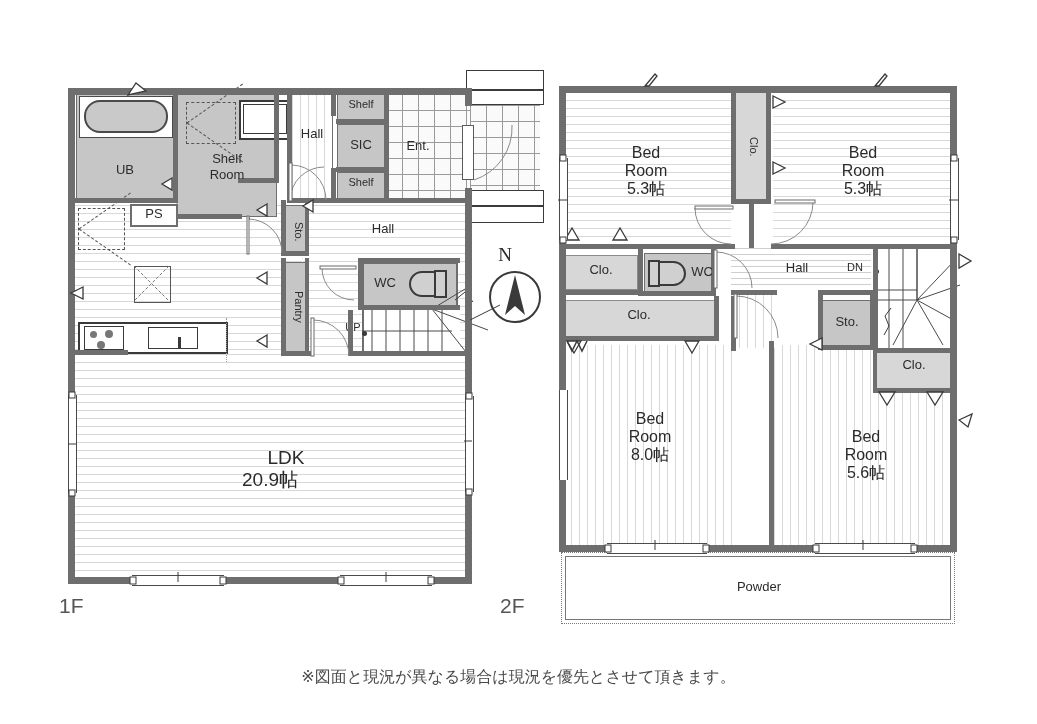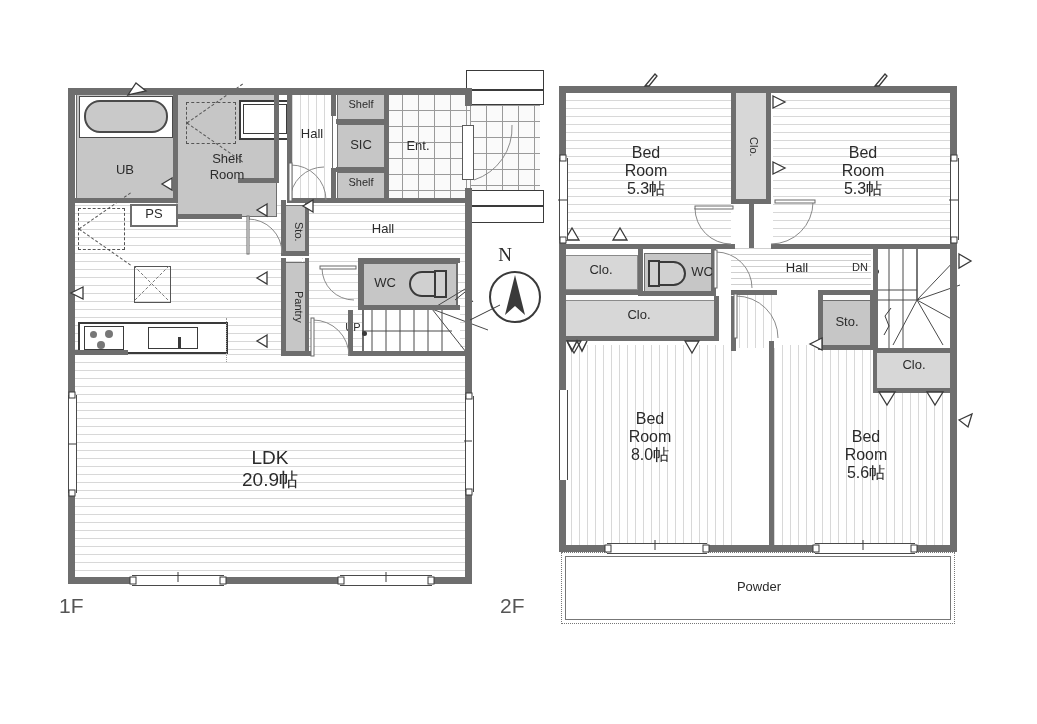--- a/index.html
+++ b/index.html
@@ -251,21 +251,21 @@
     <div class="lbl lbl-md" style="left:288px;top:127px;width:48px;">Hall</div>
     <div class="lbl lbl-sm" style="left:337px;top:99px;width:48px;">Shelf</div>
     <div class="lbl lbl-md" style="left:337px;top:138px;width:48px;">SIC</div>
     <div class="lbl lbl-sm" style="left:337px;top:177px;width:48px;">Shelf</div>
     <div class="lbl lbl-md" style="left:390px;top:139px;width:56px;">Ent.</div>
     <div class="lbl lbl-md" style="left:358px;top:222px;width:50px;">Hall</div>
     <div class="lbl lbl-sm vert" style="left:288px;top:210px;height:44px;width:16px;">Sto.</div>
     <div class="lbl lbl-sm vert" style="left:288px;top:272px;height:70px;width:16px;">Pantry</div>
     <div class="lbl lbl-md" style="left:368px;top:276px;width:34px;">WC</div>
 
-    <div class="lbl lbl-xl" style="left:210px;top:448px;width:120px;">LDK</div>
+    <div class="lbl lbl-xl" style="left:226px;top:448px;width:120px;">LDK</div>
     <div class="lbl lbl-xl" style="left:198px;top:470px;width:144px;">20.9帖</div>
   </div>
 
   <div class="abs" style="left:545px;top:0;width:492px;height:640px;">
 
     <div class="room hatch-h" style="left:18px;top:92px;width:168px;height:152px;"></div>
     <div class="room hatch-h" style="left:228px;top:92px;width:180px;height:152px;"></div>
     <div class="room hatch-v" style="left:18px;top:345px;width:170px;height:203px;"></div>
     <div class="room hatch-v" style="left:229px;top:345px;width:179px;height:203px;"></div>
     <div class="room hatch-h-tight" style="left:186px;top:248px;width:140px;height:42px;"></div>
@@ -293,21 +293,21 @@
         <line x1="372" y1="248" x2="372" y2="300"></line>
 
         <line x1="372" y1="300" x2="412" y2="258"></line>
         <line x1="372" y1="300" x2="415" y2="285"></line>
         <line x1="372" y1="300" x2="412" y2="322"></line>
         <line x1="372" y1="300" x2="398" y2="345"></line>
         <line x1="372" y1="300" x2="348" y2="345"></line>
         <path d="M346,308 l-6,8 l4,10 l-5,9" stroke="#3a3a3a"></path>
       </g>
     </svg>
-    <div class="lbl lbl-sm" style="left:300px;top:262px;width:30px;">DN</div>
+    <div class="lbl lbl-sm" style="left:288px;top:262px;width:30px;text-align:right;">DN</div>
     <div class="abs" style="left:329px;top:269px;width:5px;height:5px;border-radius:50%;background:#3a3a3a;"></div>
 
     <div class="room white" style="left:16px;top:552px;width:394px;height:72px;border:1px dotted #777;"></div>
     <div class="abs" style="left:20px;top:556px;width:386px;height:64px;border:1px solid #777;"></div>
 
     <div class="wall" style="left:14px;top:86px;width:398px;height:7px;"></div>
     <div class="wall" style="left:14px;top:86px;width:7px;height:466px;"></div>
     <div class="wall" style="left:405px;top:86px;width:7px;height:466px;"></div>
     <div class="wall" style="left:14px;top:545px;width:398px;height:7px;"></div>
 
@@ -430,14 +430,15 @@
   </div>
   <svg width="1037" height="724">
     <g stroke="#3a3a3a" stroke-width="1" fill="none">
       <line x1="470" y1="320" x2="500" y2="305"></line>
     </g>
   </svg>
 
   <div class="floor-tag" style="left:59px;top:594px;">1F</div>
   <div class="floor-tag" style="left:500px;top:594px;">2F</div>
 
+  <div class="footnote" style="left:0;top:667px;">※図面と現況が異なる場合は現況を優先とさせて頂きます。</div>
 
 </div>
 
 </body></html>

